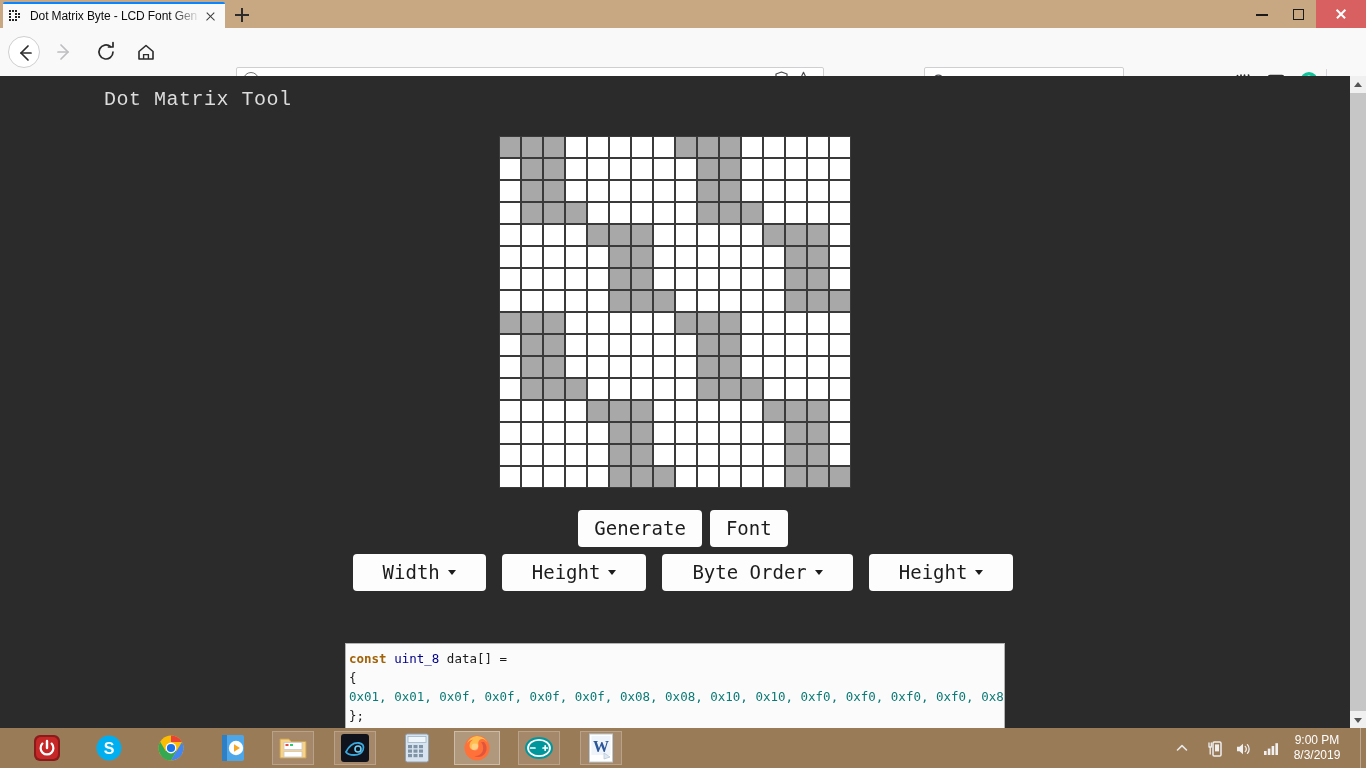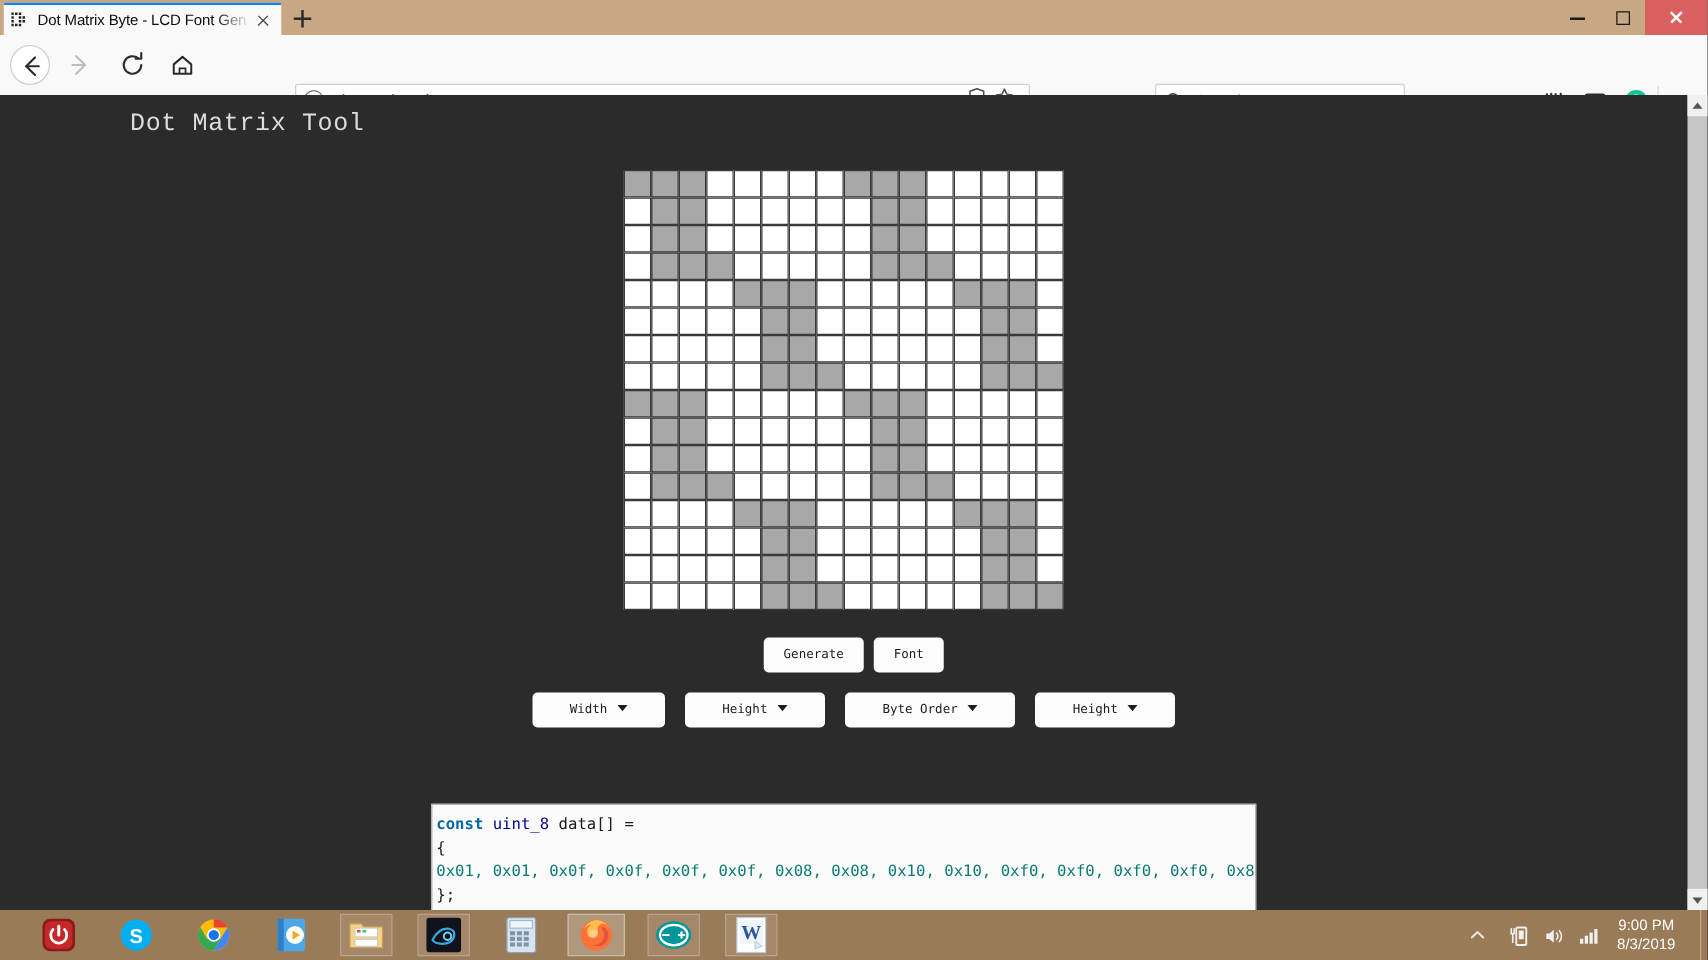--- a/index.html
+++ b/index.html
@@ -133,21 +133,21 @@
   .cell {
     width:22px; height:22px; border:1.5px solid #3a3a3a; background:#ffffff; cursor:pointer;
   }
   .cell.on { background:#a8a8a8; }
 
   
   #row-actions { position:absolute; left:0; top:434px; width:1366px; text-align:center; }
   #row-selects { position:absolute; left:0; top:478px; width:1366px; text-align:center; }
   .btn {
     display:inline-block; background:#fdfdfd; color:#1c1c1c;
-    font-family:"DejaVu Sans Mono", monospace; font-size:10px;
+    font-family:"DejaVu Sans Mono", monospace; font-size:19px;
     border:none; border-radius:4px; padding:9px 16px; cursor:pointer;
     line-height:1; vertical-align:middle;
   }
   #row-actions .btn { margin:0 4px; }
   #row-selects .btn { margin:0 8px; padding:9px 30px; }
   .caret {
     display:inline-block; width:0; height:0; margin-left:8px;
     border-left:4.5px solid transparent; border-right:4.5px solid transparent;
     border-top:5px solid #1c1c1c; vertical-align:middle; position:relative; top:-1px;
   }
@@ -160,21 +160,21 @@
   
   #output-box {
     position:absolute; left:345px; top:567px; width:660px; height:86px;
     background:#fbfbfb; border:1px solid #b3b3b3; overflow:hidden;
     padding:5px 3px 0 3px;
   }
   .code-line {
     font-family:"DejaVu Sans Mono", monospace; font-size:12.5px;
     line-height:19px; white-space:pre; color:#1a1a1a;
   }
-  .kw   { color:#0369a1; font-weight:bold; }
+  .kw   { color:#a16207; font-weight:bold; }
   .ty   { color:#00008b; }
   .id   { color:#1a1a1a; }
   .num  { color:#0b7a75; }
   .pun  { color:#1a1a1a; }
 
   
   #pg-scroll {
     position:absolute; right:0; top:76px; width:16px; height:652px; background:#c6c6c6;
   }
   #pg-scroll-up, #pg-scroll-dn {

